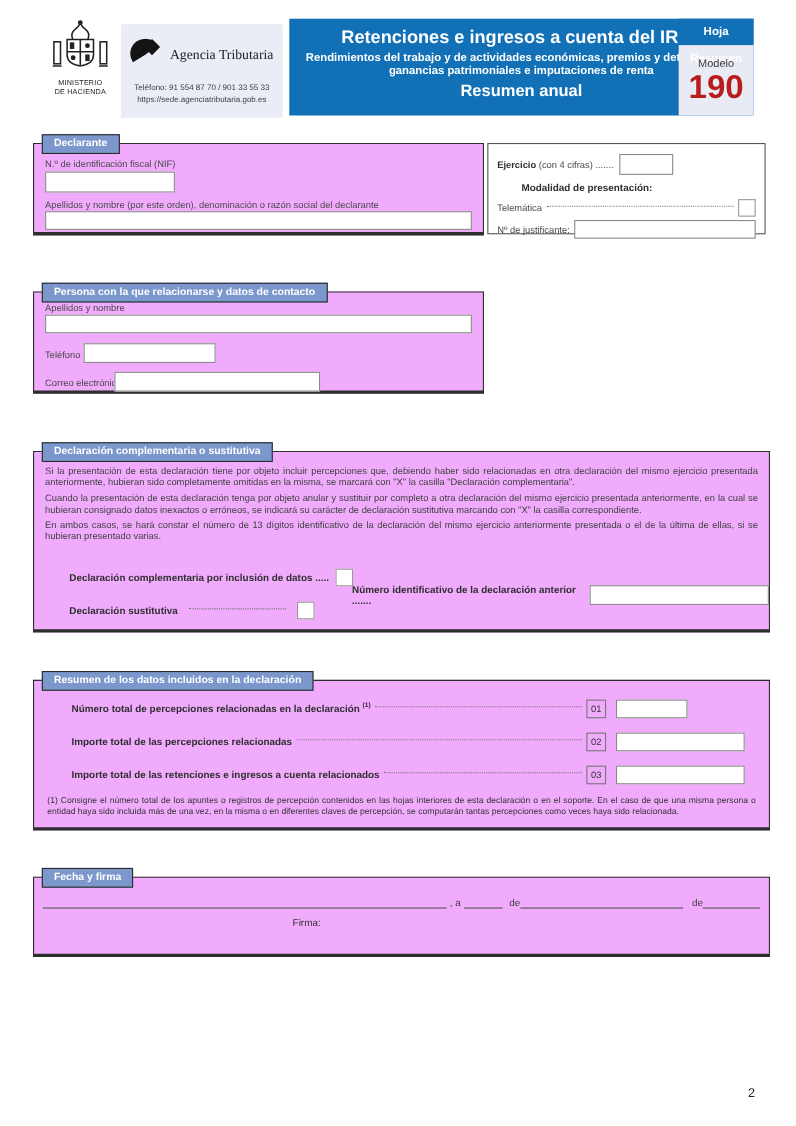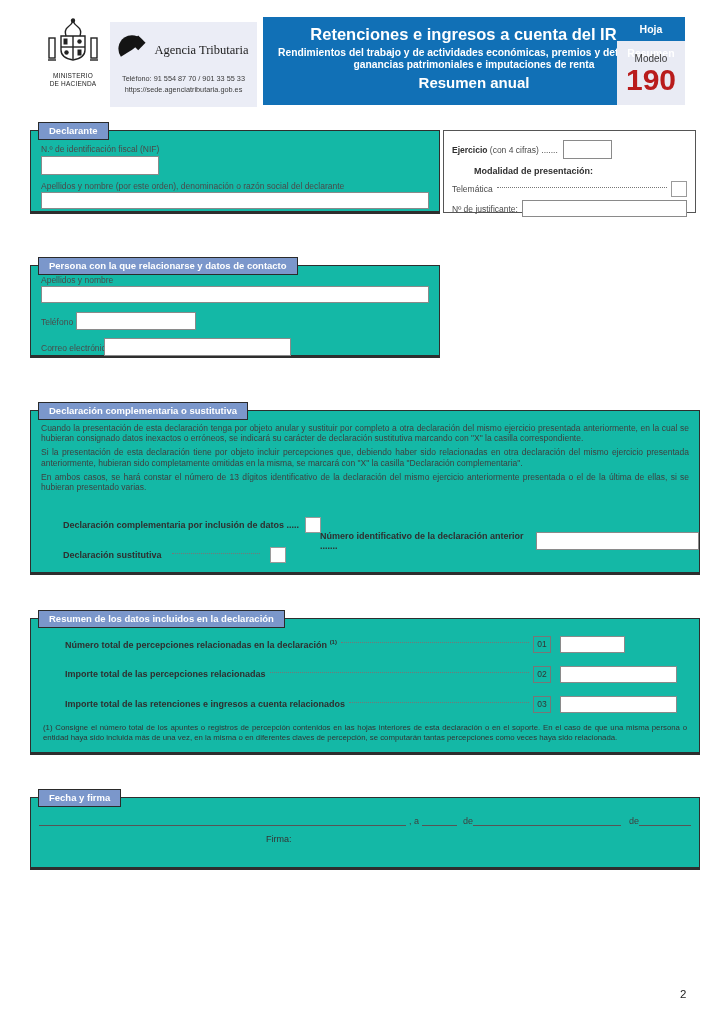--- a/index.html
+++ b/index.html
@@ -26,21 +26,21 @@
   .title-main { font-size:16.5px; font-weight:bold; }
   .title-sub  { font-size:10.3px; font-weight:bold; line-height:1.18; margin-top:3px; padding:0 10px; }
   .title-summary { font-size:15px; font-weight:bold; margin-top:3px; }
   .model-box { position:absolute; left:617px; top:17px; width:68px; }
   .model-head { background:#1170b6; color:#fff; font-weight:bold; font-size:10.5px; text-align:center; height:24px; line-height:24px; }
   .model-body { background:#e9ebf4; height:64px; text-align:center; padding-top:12px; }
   .model-label { font-size:10px; color:#3a3a3a; }
   .model-number { font-size:30px; font-weight:bold; color:#b91c1c; line-height:1.05; }
   
   .section {
-    position:absolute; background:#14b8a6;
+    position:absolute; background:#f0abfc;
     border:1.5px solid #2e2e2e; border-bottom-width:3px;
   }
   .tab {
     position:absolute; top:-9px; left:7px;
     background:#7b97cb; border:1.5px solid #2a2a2a;
     color:#fff; font-weight:bold; font-size:9.5px;
     padding:2px 10px 3px 10px; white-space:nowrap;
   }
   .lbl { font-size:8.5px; color:#4a4a4a; }
   .blbl { font-size:9px; font-weight:bold; color:#2f2f2f;margin-left:22px; }
@@ -169,22 +169,22 @@
     <div class="field" style="left:10px;top:20px;width:388px;height:17px;"></div>
     <div class="lbl" style="position:absolute;left:10px;top:51px;">Teléfono</div>
     <div class="field" style="left:45px;top:46px;width:120px;height:18px;"></div>
     <div class="lbl" style="position:absolute;left:10px;top:77px;">Correo electrónico</div>
     <div class="field" style="left:73px;top:72px;width:187px;height:18px;"></div>
   </div>
 
   <div class="section" id="sec-comp">
     <div class="tab">Declaración complementaria o sustitutiva</div>
     <div style="position:absolute;left:10px;right:10px;top:12px;">
+      <div class="para">Si la presentación de esta declaración tiene por objeto incluir percepciones que, debiendo haber sido relacionadas en otra declaración del mismo ejercicio presentada anteriormente, hubieran sido completamente omitidas en la misma, se marcará con "X" la casilla "Declaración complementaria".</div>
       <div class="para">Cuando la presentación de esta declaración tenga por objeto anular y sustituir por completo a otra declaración del mismo ejercicio presentada anteriormente, en la cual se hubieran consignado datos inexactos o erróneos, se indicará su carácter de declaración sustitutiva marcando con "X" la casilla correspondiente.</div>
-      <div class="para">Si la presentación de esta declaración tiene por objeto incluir percepciones que, debiendo haber sido relacionadas en otra declaración del mismo ejercicio presentada anteriormente, hubieran sido completamente omitidas en la misma, se marcará con "X" la casilla "Declaración complementaria".</div>
       <div class="para">En ambos casos, se hará constar el número de 13 dígitos identificativo de la declaración del mismo ejercicio anteriormente presentada o el de la última de ellas, si se hubieran presentado varias.</div>
     </div>
     <div style="position:absolute;left:10px;top:106px;display:flex;align-items:center;gap:6px;">
       <span class="blbl">Declaración complementaria por inclusión de datos .....</span>
       <span class="checkbox"></span>
     </div>
     <div style="position:absolute;left:10px;top:136px;width:245px;display:flex;align-items:center;gap:6px;">
       <span class="blbl">Declaración sustitutiva</span>
       <span class="leader"></span>
       <span class="checkbox" style="flex:none;"></span>

